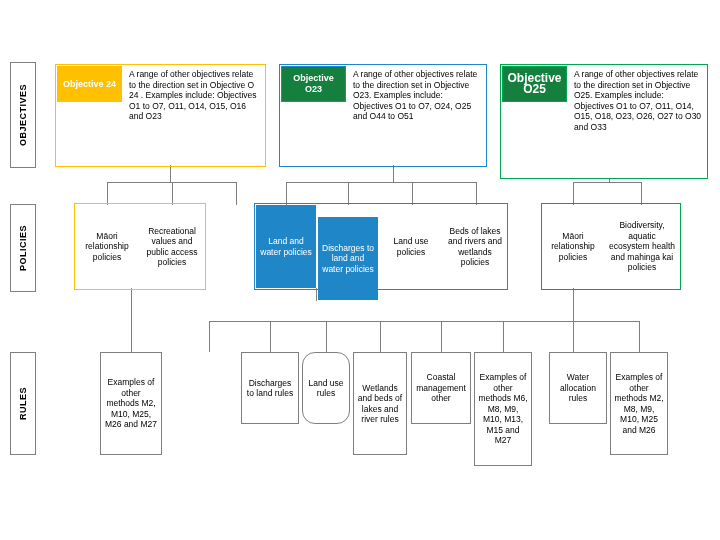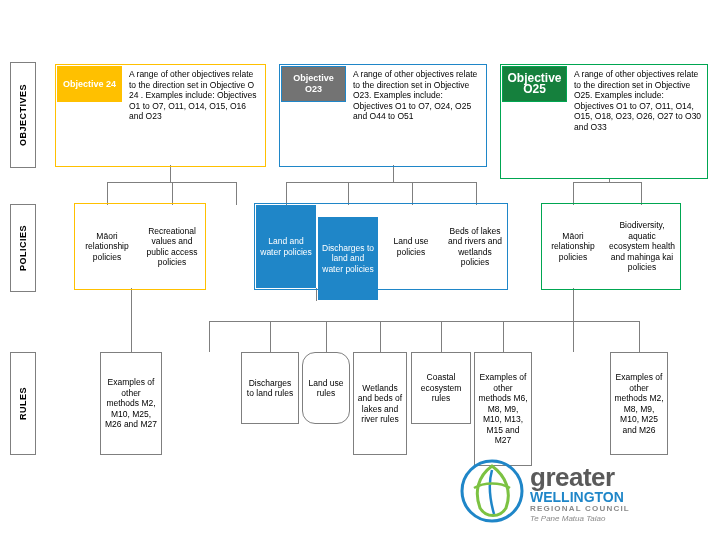--- a/index.html
+++ b/index.html
@@ -25,21 +25,21 @@
     font-size:8.5px;
     line-height:10.5px;
     color:#000;
     padding:3px 3px;
     box-sizing:border-box;
     overflow:hidden;
   }
   .box.center{display:flex;align-items:center;justify-content:center;text-align:center;}
 
   .obj-yellow{background:#ffc000;border:1px solid #ffc000;color:#ffffff;font-weight:bold;text-align:center;font-size:9px;line-height:11px;display:flex;align-items:center;justify-content:center;}
-  .obj-blue{background:#737373;border:1px solid #1f86c8;color:#ffffff;font-weight:bold;text-align:center;font-size:9px;line-height:11px;display:flex;align-items:center;justify-content:center;}
+  .obj-blue{background:#15803d;border:1px solid #1f86c8;color:#ffffff;font-weight:bold;text-align:center;font-size:9px;line-height:11px;display:flex;align-items:center;justify-content:center;}
   .obj-green{background:#15803d;border:1px solid #00a651;color:#ffffff;font-weight:bold;text-align:center;font-size:12px;line-height:11px;display:flex;align-items:center;justify-content:center;}
 
   .txt-plain{background:#ffffff;border:none;color:#000;text-align:left;font-size:8.5px;line-height:10.5px;}
 
   .grp-yellow{border:1px solid #ffc000;background:transparent;}
   .grp-blue{border:1px solid #1f86c8;background:transparent;}
   .grp-green{border:1px solid #00a651;background:transparent;}
 
   .pol{background:#ffffff;border:none;}
   .pol.filled{background:#1f86c8;color:#ffffff;border:none;}
@@ -166,35 +166,26 @@
   <div class="abs box center rule" style="left:241px;top:352px;width:58px;height:72px;">
     <span>Discharges to land rules</span>
   </div>
   <div class="abs box center rule" style="left:302px;top:352px;width:48px;height:72px;border-radius:13px;">
     <span>Land use rules</span>
   </div>
   <div class="abs box center rule" style="left:353px;top:352px;width:54px;height:103px;">
     <span>Wetlands and beds of lakes and river rules</span>
   </div>
   <div class="abs box center rule" style="left:411px;top:352px;width:60px;height:72px;">
-    <span>Coastal ecosystem rules</span>
+    <span>Coastal management other</span>
   </div>
   <div class="abs box center rule" style="left:474px;top:352px;width:58px;height:114px;">
     <span>Examples of other methods M6, M8, M9, M10, M13, M15 and M27</span>
+  </div>
+  <div class="abs box center rule" style="left:549px;top:352px;width:58px;height:72px;">
+    <span>Water allocation rules</span>
   </div>
   <div class="abs box center rule" style="left:610px;top:352px;width:58px;height:103px;justify-content:flex-end;">
     <span>Examples of other methods M2, M8, M9, M10, M25 and M26</span>
   </div>
 
-  <div class="logo">
-    <svg class="crest" viewBox="0 0 64 66">
-      <circle cx="32" cy="33" r="30" fill="none" stroke="#1f86c8" stroke-width="3"></circle>
-      <path d="M32 8 C18 18, 14 34, 20 50 C26 60, 40 60, 46 50 C52 34, 46 18, 32 8 Z" fill="none" stroke="#7cc242" stroke-width="3"></path>
-      <path d="M32 12 C28 26, 30 42, 34 56" fill="none" stroke="#1f86c8" stroke-width="2.5"></path>
-      <path d="M14 30 C24 24, 40 24, 50 30" fill="none" stroke="#7cc242" stroke-width="2.5"></path>
-    </svg>
-    <div class="gw">greater</div>
-    <div class="wg">WELLINGTON</div>
-    <div class="rc">REGIONAL COUNCIL</div>
-    <div class="mt">Te Pane Matua Taiao</div>
-  </div>
 
 </div>
 
 </body></html>

